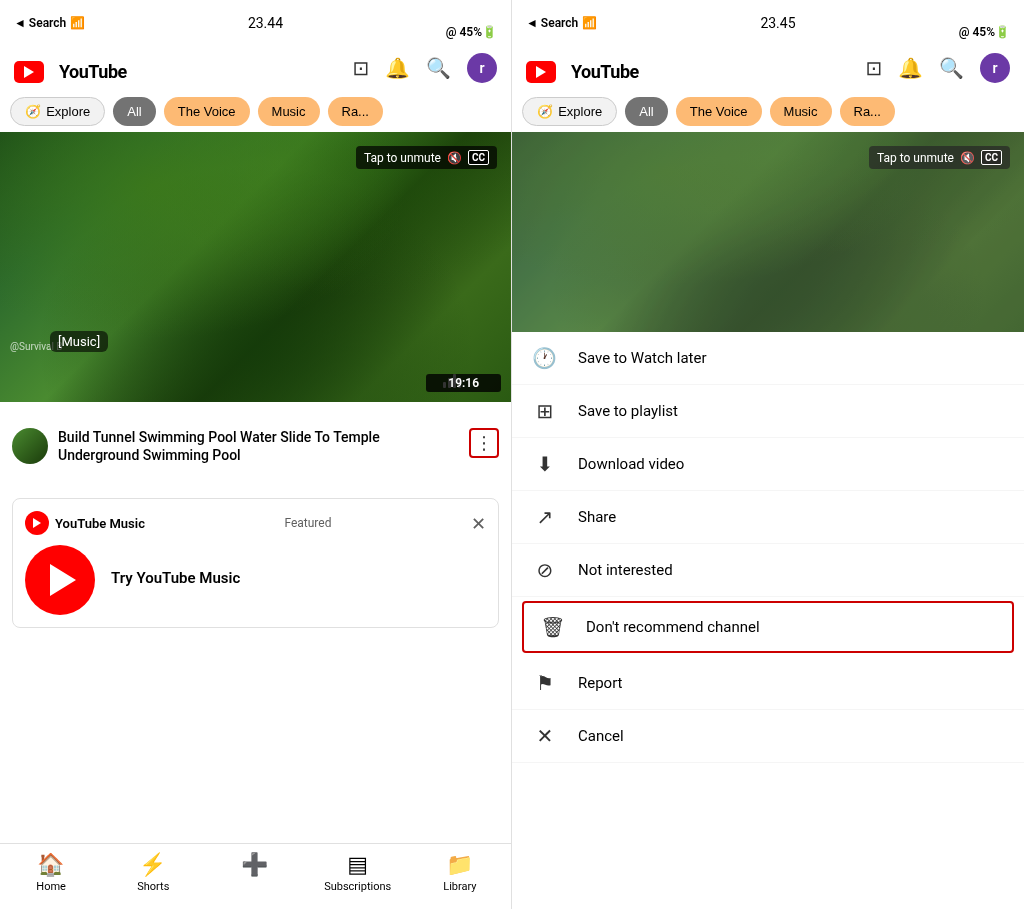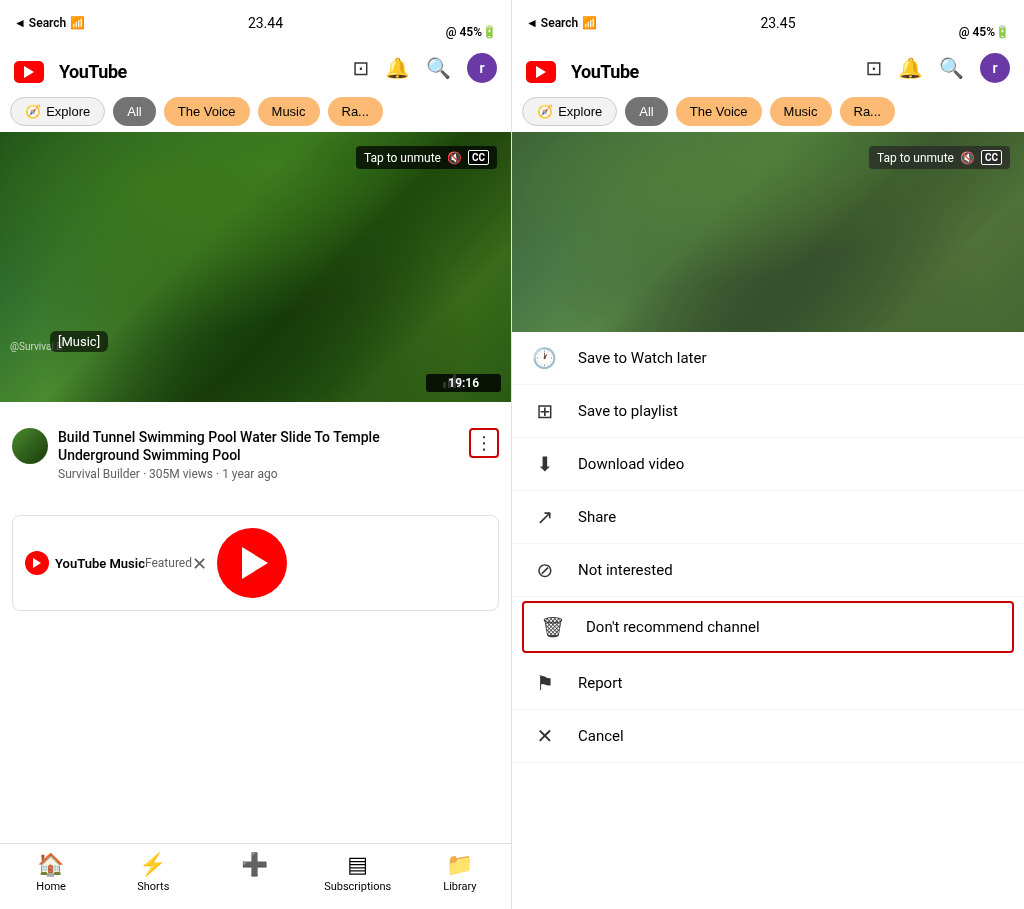--- a/index.html
+++ b/index.html
@@ -263,21 +263,21 @@
       line-height: 1;
     }
 
     
     .yt-music-card {
       margin: 8px 12px;
       border: 1px solid #e0e0e0;
       border-radius: 8px;
       padding: 12px;
       display: flex;
-      flex-direction: row;
+      flex-direction: column;
       gap: 10px;
     }
     .yt-music-header {
       display: flex;
       justify-content: space-between;
       align-items: center;
     }
     .yt-music-logo {
       display: flex;
       align-items: center;
@@ -517,45 +517,39 @@
     </div>
     <div class="duration-badge">
       <span>19:16</span>
     </div>
   </div>
 
   <div class="video-info">
     <div class="channel-thumb"></div>
     <div class="video-meta">
       <div class="video-title">Build Tunnel  Swimming Pool Water Slide To Temple Underground Swimming Pool</div>
-      <div class="video-sub">
-        <span>Survival Builder</span>
-        <span> · </span>
-        <span>305M views</span>
-        <span> · </span>
-        <span>1 year ago</span>
-      </div>
     </div>
     <div class="three-dot-btn">
       <span>⋮</span>
     </div>
   </div>
 
   <div class="yt-music-card">
     <div class="yt-music-header">
       <div class="yt-music-logo">
         <div class="yt-music-logo-icon"></div>
         <span class="yt-music-name">YouTube Music</span>
       </div>
       <span class="featured-label">Featured</span>
       <span class="close-x">✕</span>
     </div>
     <div class="yt-music-body">
       <div class="yt-music-logo-big"></div>
       <div class="yt-music-text">
+        <h3>Try YouTube Music</h3>
       </div>
     </div>
   </div>
 
   <div class="bottom-nav">
     <div class="nav-item">
       <span class="nav-icon">🏠</span>
       <span class="nav-label">Home</span>
     </div>
     <div class="nav-item">

